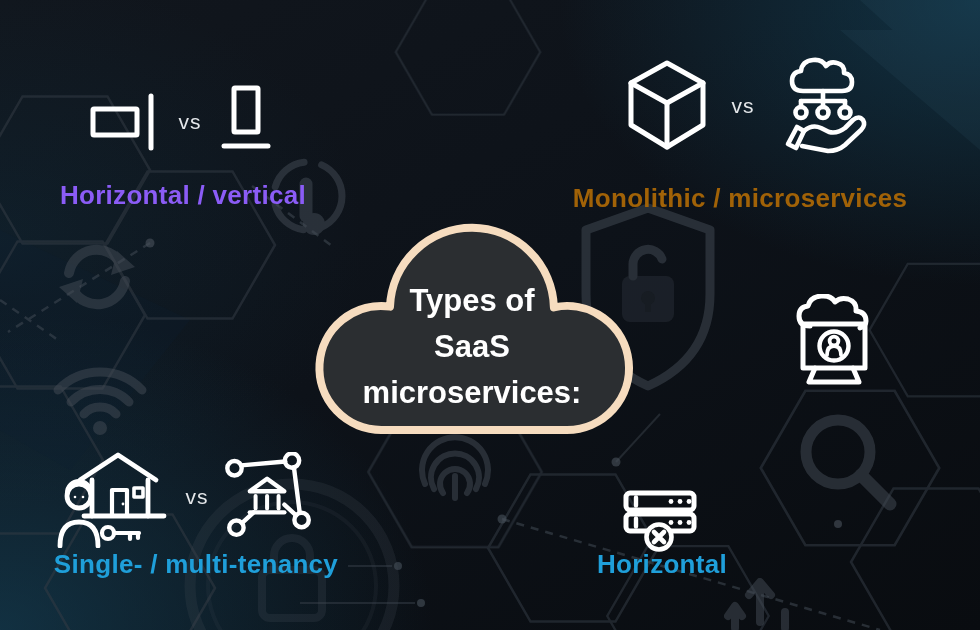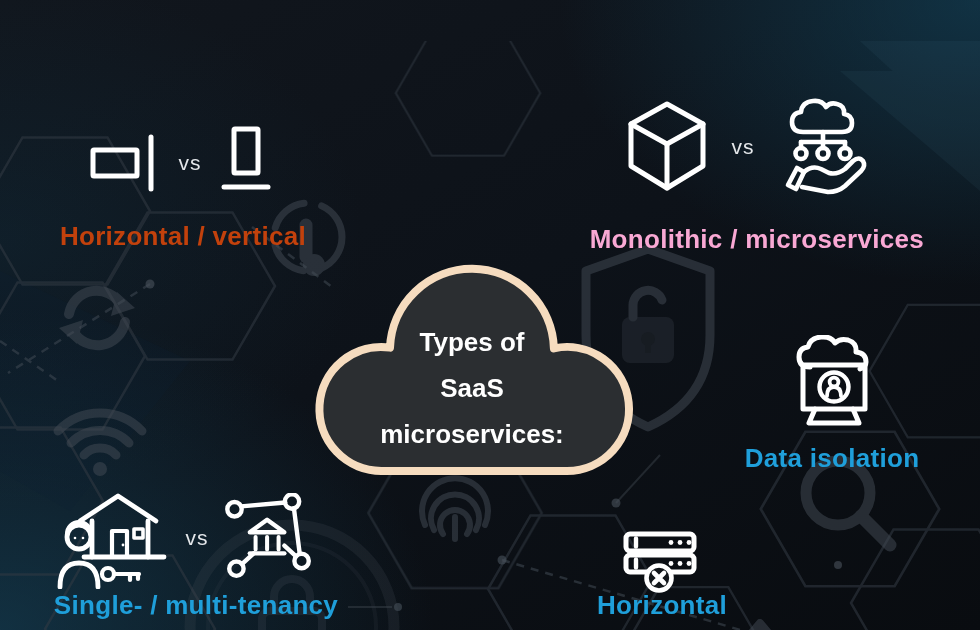--- a/index.html
+++ b/index.html
@@ -6,21 +6,21 @@
   body{
     width:980px;height:630px;overflow:hidden;position:relative;
     font-family:"Liberation Sans", sans-serif;
     background-color:#0d1218;
     background-image:
       radial-gradient(620px 420px at 100% 0%, rgba(20,76,102,.55), transparent 68%),
       radial-gradient(700px 520px at 0% 100%, rgba(23,80,107,.5), transparent 62%),
       radial-gradient(520px 380px at 0% 38%, rgba(17,58,79,.28), transparent 70%),
       linear-gradient(152deg, #11161d 0%, #0d1219 48%, #090c10 100%);
   }
-  .stage{position:absolute;inset:0;margin-top:41px;}
+  .stage{position:absolute;inset:0;}
   svg.bg{position:absolute;left:0;top:0;}
   .sec-icons{position:absolute;display:flex;align-items:center;justify-content:center;}
   .sec-label{
     position:absolute;text-align:center;font-weight:bold;font-size:26px;
     letter-spacing:.3px;color:#1f9fda;margin:0;
   }
   .vs{font-size:21px;font-weight:400;color:#e4e7ea;letter-spacing:1px;}
   .icon svg{display:block;}
   #tl-icons{left:72px;top:80px;width:216px;height:84px;gap:18px;}
   #lbl-tl{left:28px;top:180px;width:310px;}
@@ -28,21 +28,21 @@
   #lbl-tr{left:556px;top:183px;width:368px;}
   #di-icon{left:788px;top:294px;}
   #lbl-di{left:726px;top:402px;width:212px;}
   #sv-icon{left:623px;top:490px;}
   #lbl-sv{left:572px;top:549px;width:180px;}
   #bl-icons{left:42px;top:444px;width:282px;height:106px;gap:14px;}
   #lbl-bl{left:24px;top:549px;width:344px;}
   .cloud{position:absolute;left:287px;top:203px;width:370px;height:246px;}
   .cloud-text{
     position:absolute;left:0;right:0;top:75px;text-align:center;
-    font-size:26px;line-height:46px;font-weight:bold;color:#ffffff;
+    font-size:31px;line-height:46px;font-weight:bold;color:#ffffff;
   }
   .cloud-text span{display:block;}
 </style>
 </head>
 <body style="background-color: rgb(13, 18, 24);">
 
 <div class="stage">
 
   <svg class="bg" width="980" height="630" viewBox="0 0 980 630" aria-hidden="true">
     <defs>
@@ -147,21 +147,21 @@
       </svg>
     </span>
     <span class="vs">vs</span>
     <span class="icon">
       <svg width="52" height="74" viewBox="0 0 52 74" fill="none" stroke="#ffffff" stroke-width="5" stroke-linecap="round" stroke-linejoin="round">
         <rect x="14" y="3" width="24" height="44" rx="1"></rect>
         <path d="M4 61 H48"></path>
       </svg>
     </span>
   </div>
-  <h2 class="sec-label" id="lbl-tl" style="color: #c2410c;">Horizontal / vertical</h2>
+  <h2 class="sec-label" id="lbl-tl" style="color: #8b5cf6;">Horizontal / vertical</h2>
 
   <div class="sec-icons" id="tr-icons">
     <span class="icon">
       <svg width="82" height="94" viewBox="0 0 82 94" fill="none" stroke="#ffffff" stroke-width="5" stroke-linecap="round" stroke-linejoin="round">
         <path d="M41 4 L77 24 V66 L41 88 L5 66 V24 Z"></path>
         <path d="M5 24 L41 44 L77 24"></path>
         <path d="M41 44 V88"></path>
       </svg>
     </span>
     <span class="vs">vs</span>
@@ -172,21 +172,21 @@
         <path d="M22 47 H66"></path>
         <path d="M22 47 V53 M44 47 V53 M66 47 V53"></path>
         <circle cx="22" cy="58.5" r="5.5"></circle>
         <circle cx="44" cy="58.5" r="5.5"></circle>
         <circle cx="66" cy="58.5" r="5.5"></circle>
         <path d="M9 90 L18 73 L25 77 L17 94 Z"></path>
         <path d="M25 77 Q33 70 42 74 L50 78 Q58 80 66 74 L74 66 Q80 61 84 66 Q87 71 82 76 L66 91 Q59 97 49 97 L23 92"></path>
       </svg>
     </span>
   </div>
-  <h2 class="sec-label" id="lbl-tr" style="color: #f9a8d4; text-align: right;">Monolithic / microservices</h2>
+  <h2 class="sec-label" id="lbl-tr" style="color: #a16207;">Monolithic / microservices</h2>
 
   <div class="cloud">
     <svg width="370" height="246" viewBox="0 0 370 246">
       <path id="cloud-path" d="M95 227 A62 62 0 1 1 103 103.6 A82 82 0 0 1 266.9 104.4 A62 62 0 1 1 280 227 Z" fill="#2b2e31" stroke="#f6dcbf" stroke-width="8" stroke-linejoin="round"></path>
     </svg>
     <div class="cloud-text">
       <span>Types of</span>
       <span>SaaS</span>
       <span>microservices:</span>
     </div>
@@ -197,21 +197,20 @@
       <svg width="92" height="96" viewBox="0 0 92 96" fill="none" stroke="#ffffff" stroke-width="5" stroke-linecap="round" stroke-linejoin="round">
         <path d="M22 32 Q11 32 11 22 Q11 13 20 12 Q22 3 33 2 Q43 1 47 8 Q52 3 60 5 Q69 8 68 17 Q78 18 78 27 Q78 32 72 34"></path>
         <rect x="15" y="30" width="62" height="44"></rect>
         <circle cx="46" cy="52" r="14.5" stroke-width="4.4"></circle>
         <circle cx="46" cy="47" r="4.4" stroke-width="3.8"></circle>
         <path d="M39 61 Q39 52 46 52 Q53 52 53 61" stroke-width="3.8"></path>
         <path d="M27 74 L21 88 H71 L65 74"></path>
       </svg>
     </span>
   </div>
-  <h2 class="sec-label" id="lbl-di" style="color: rgb(31, 159, 218);">Data isolation</h2>
 
   <div class="sec-icons" id="bl-icons">
     <span class="icon">
       <svg width="120" height="102" viewBox="0 0 120 102" fill="none" stroke="#ffffff" stroke-width="4.8" stroke-linecap="round" stroke-linejoin="round">
         <path d="M28 34 L66 9 L104 34"></path>
         <path d="M40 34 V70 M96 34 V70"></path>
         <path d="M32 70 H112"></path>
         <rect x="60" y="44" width="15" height="26" stroke-width="4.2"></rect>
         <circle cx="71" cy="58" r="1.4" fill="#ffffff" stroke="none"></circle>
         <rect x="82" y="42" width="9" height="9" stroke-width="3.6"></rect>

